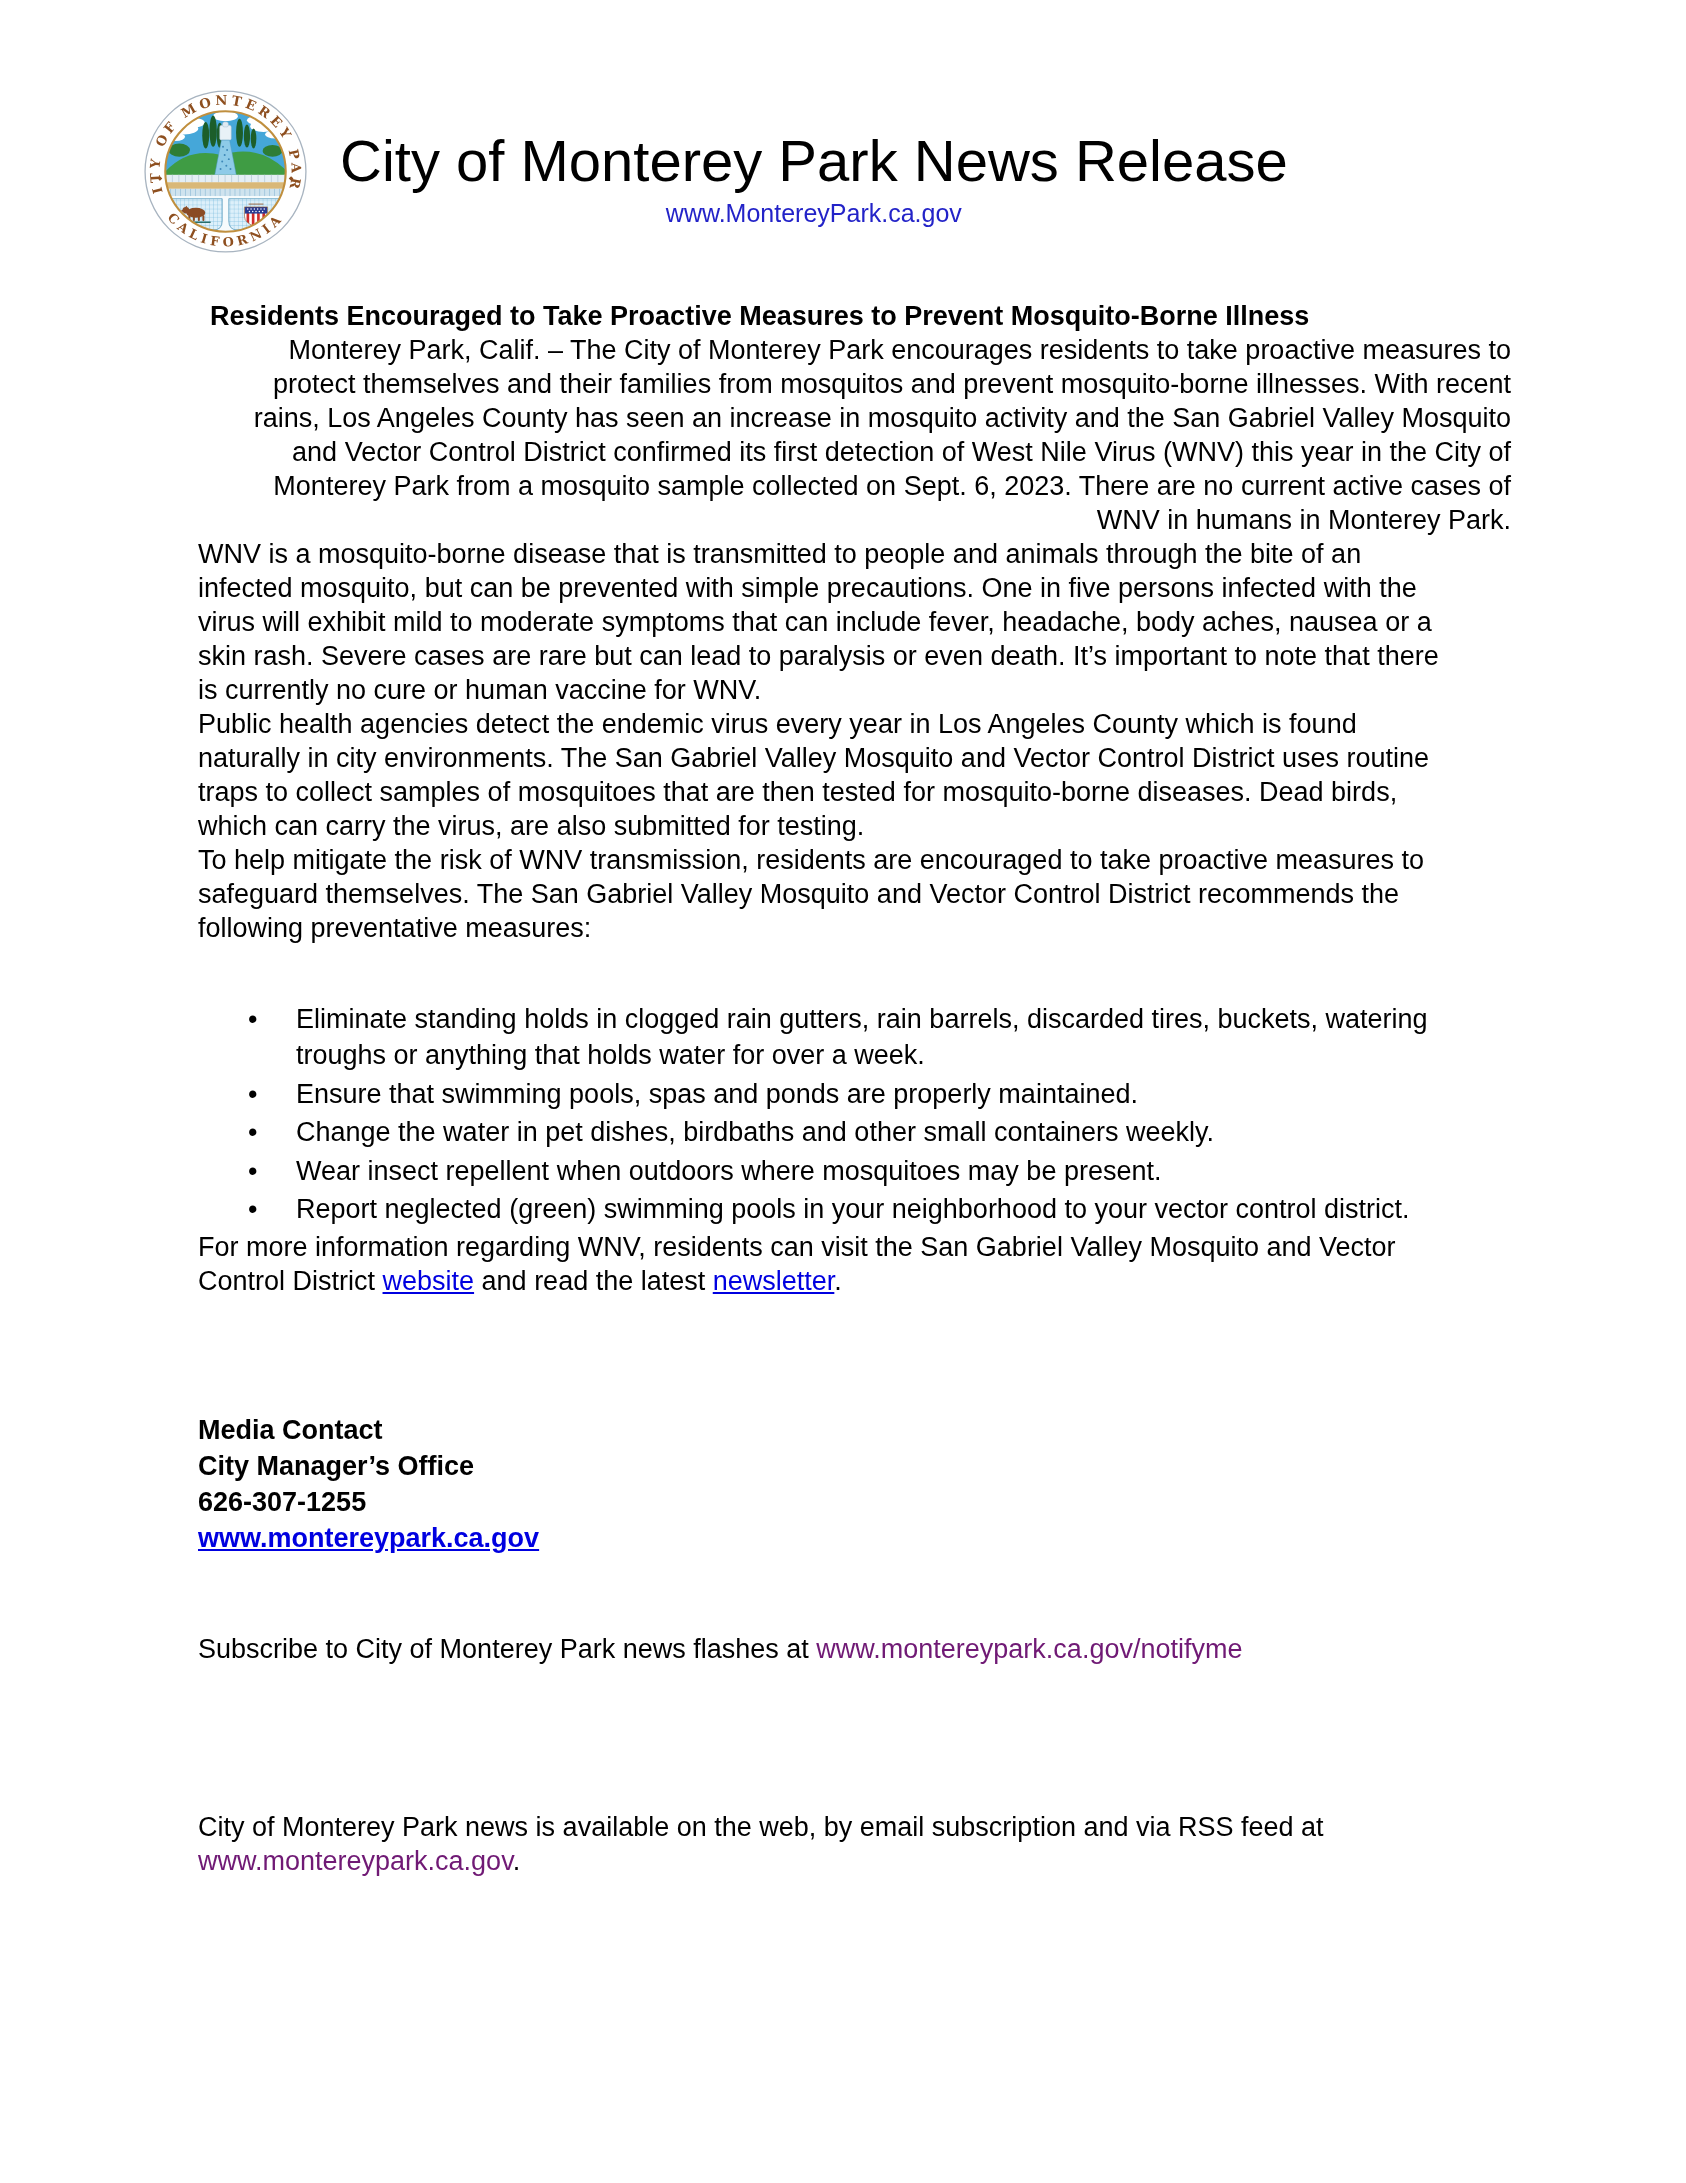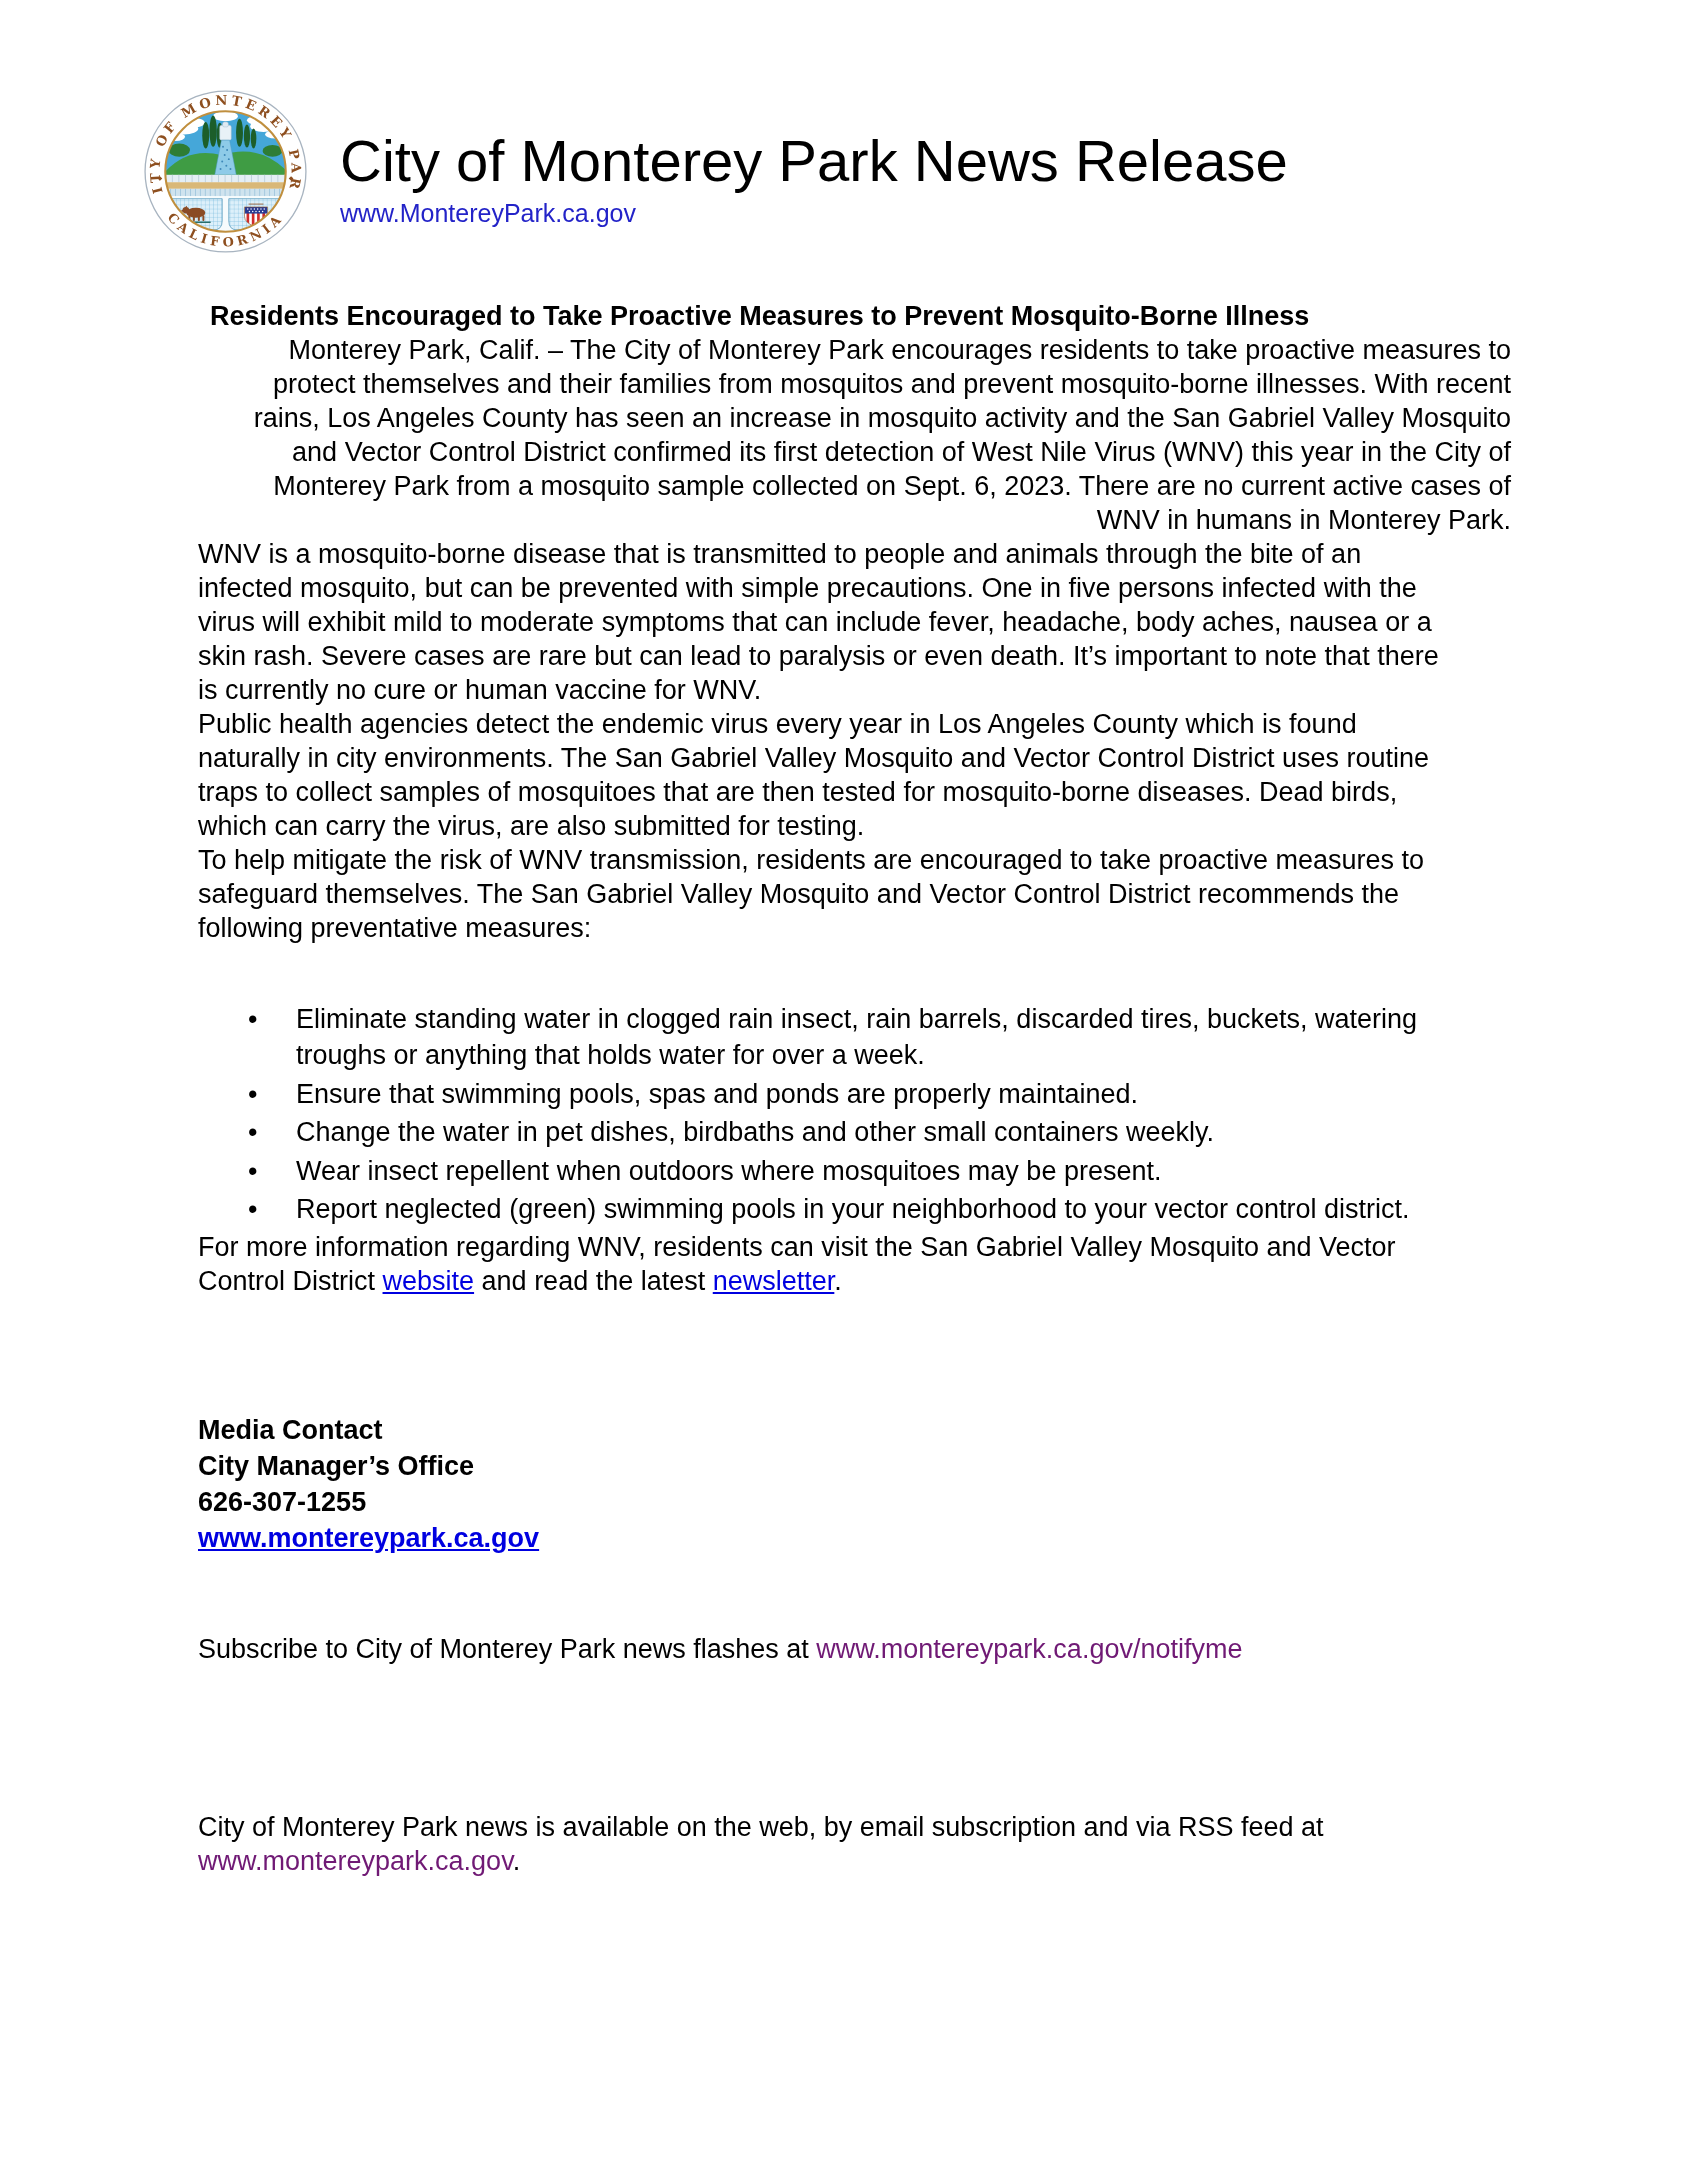--- a/index.html
+++ b/index.html
@@ -10,21 +10,21 @@
     box-sizing:border-box;
     padding:0 176px 0 198px;
     font-family:"Liberation Sans", sans-serif;
     font-size:27px;
     line-height:34px;
     color:#000000;
     overflow:hidden;
   }
   .header { display:flex; align-items:flex-start; gap:32px; margin:89px 0 0 -55px; height:165px; }
   .seal { width:165px; height:165px; flex:0 0 auto; }
-  .header-text { padding-top:42px; }
+  .header-text { padding-top:42px;text-align:center; }
   .title { margin:0; font-size:58px; font-weight:400; line-height:1.05; white-space:nowrap; color:#000; }
   .header-url { display:inline-block; margin-top:8.4px; font-size:25px; line-height:1.1; color:#2323c8; text-decoration:none; }
   .headline { margin:45px 0 0 12px; font-size:27px; font-weight:700; line-height:34px; }
   p.body-p { margin:0; white-space:pre-line; }
   .mt-p1 { margin-top:59px;text-align:right; }
   .mt-p2 { margin-top:49px; }
   .mt-p3 { margin-top:52px; }
   .mt-p4 { margin-top:47px; }
   ul.bullets { margin:56px 0 0 0; padding:0; list-style:none; line-height:36px; }
   ul.bullets li { position:relative; padding-left:98px; white-space:pre-line; margin-bottom:2.5px; }
@@ -182,21 +182,21 @@
 is currently no cure or human vaccine for WNV.</p>
   <p class="body-p mt-p3">Public health agencies detect the endemic virus every year in Los Angeles County which is found
 naturally in city environments. The San Gabriel Valley Mosquito and Vector Control District uses routine
 traps to collect samples of mosquitoes that are then tested for mosquito-borne diseases. Dead birds,
 which can carry the virus, are also submitted for testing.</p>
   <p class="body-p mt-p4">To help mitigate the risk of WNV transmission, residents are encouraged to take proactive measures to
 safeguard themselves. The San Gabriel Valley Mosquito and Vector Control District recommends the
 following preventative measures:</p>
 
   <ul class="bullets">
-    <li>Eliminate standing water in clogged rain insect, rain barrels, discarded tires, buckets, watering
+    <li>Eliminate standing holds in clogged rain gutters, rain barrels, discarded tires, buckets, watering
 troughs or anything that holds water for over a week.</li>
     <li>Ensure that swimming pools, spas and ponds are properly maintained.</li>
     <li>Change the water in pet dishes, birdbaths and other small containers weekly.</li>
     <li>Wear insect repellent when outdoors where mosquitoes may be present.</li>
     <li>Report neglected (green) swimming pools in your neighborhood to your vector control district.</li>
   </ul>
 
   <p class="body-p more-info"><span>For more information regarding WNV, residents can visit the San Gabriel Valley Mosquito and Vector
 Control District </span><a class="link" href="#">website</a><span> and read the latest </span><a class="link" href="#">newsletter</a><span>.</span></p>
 

